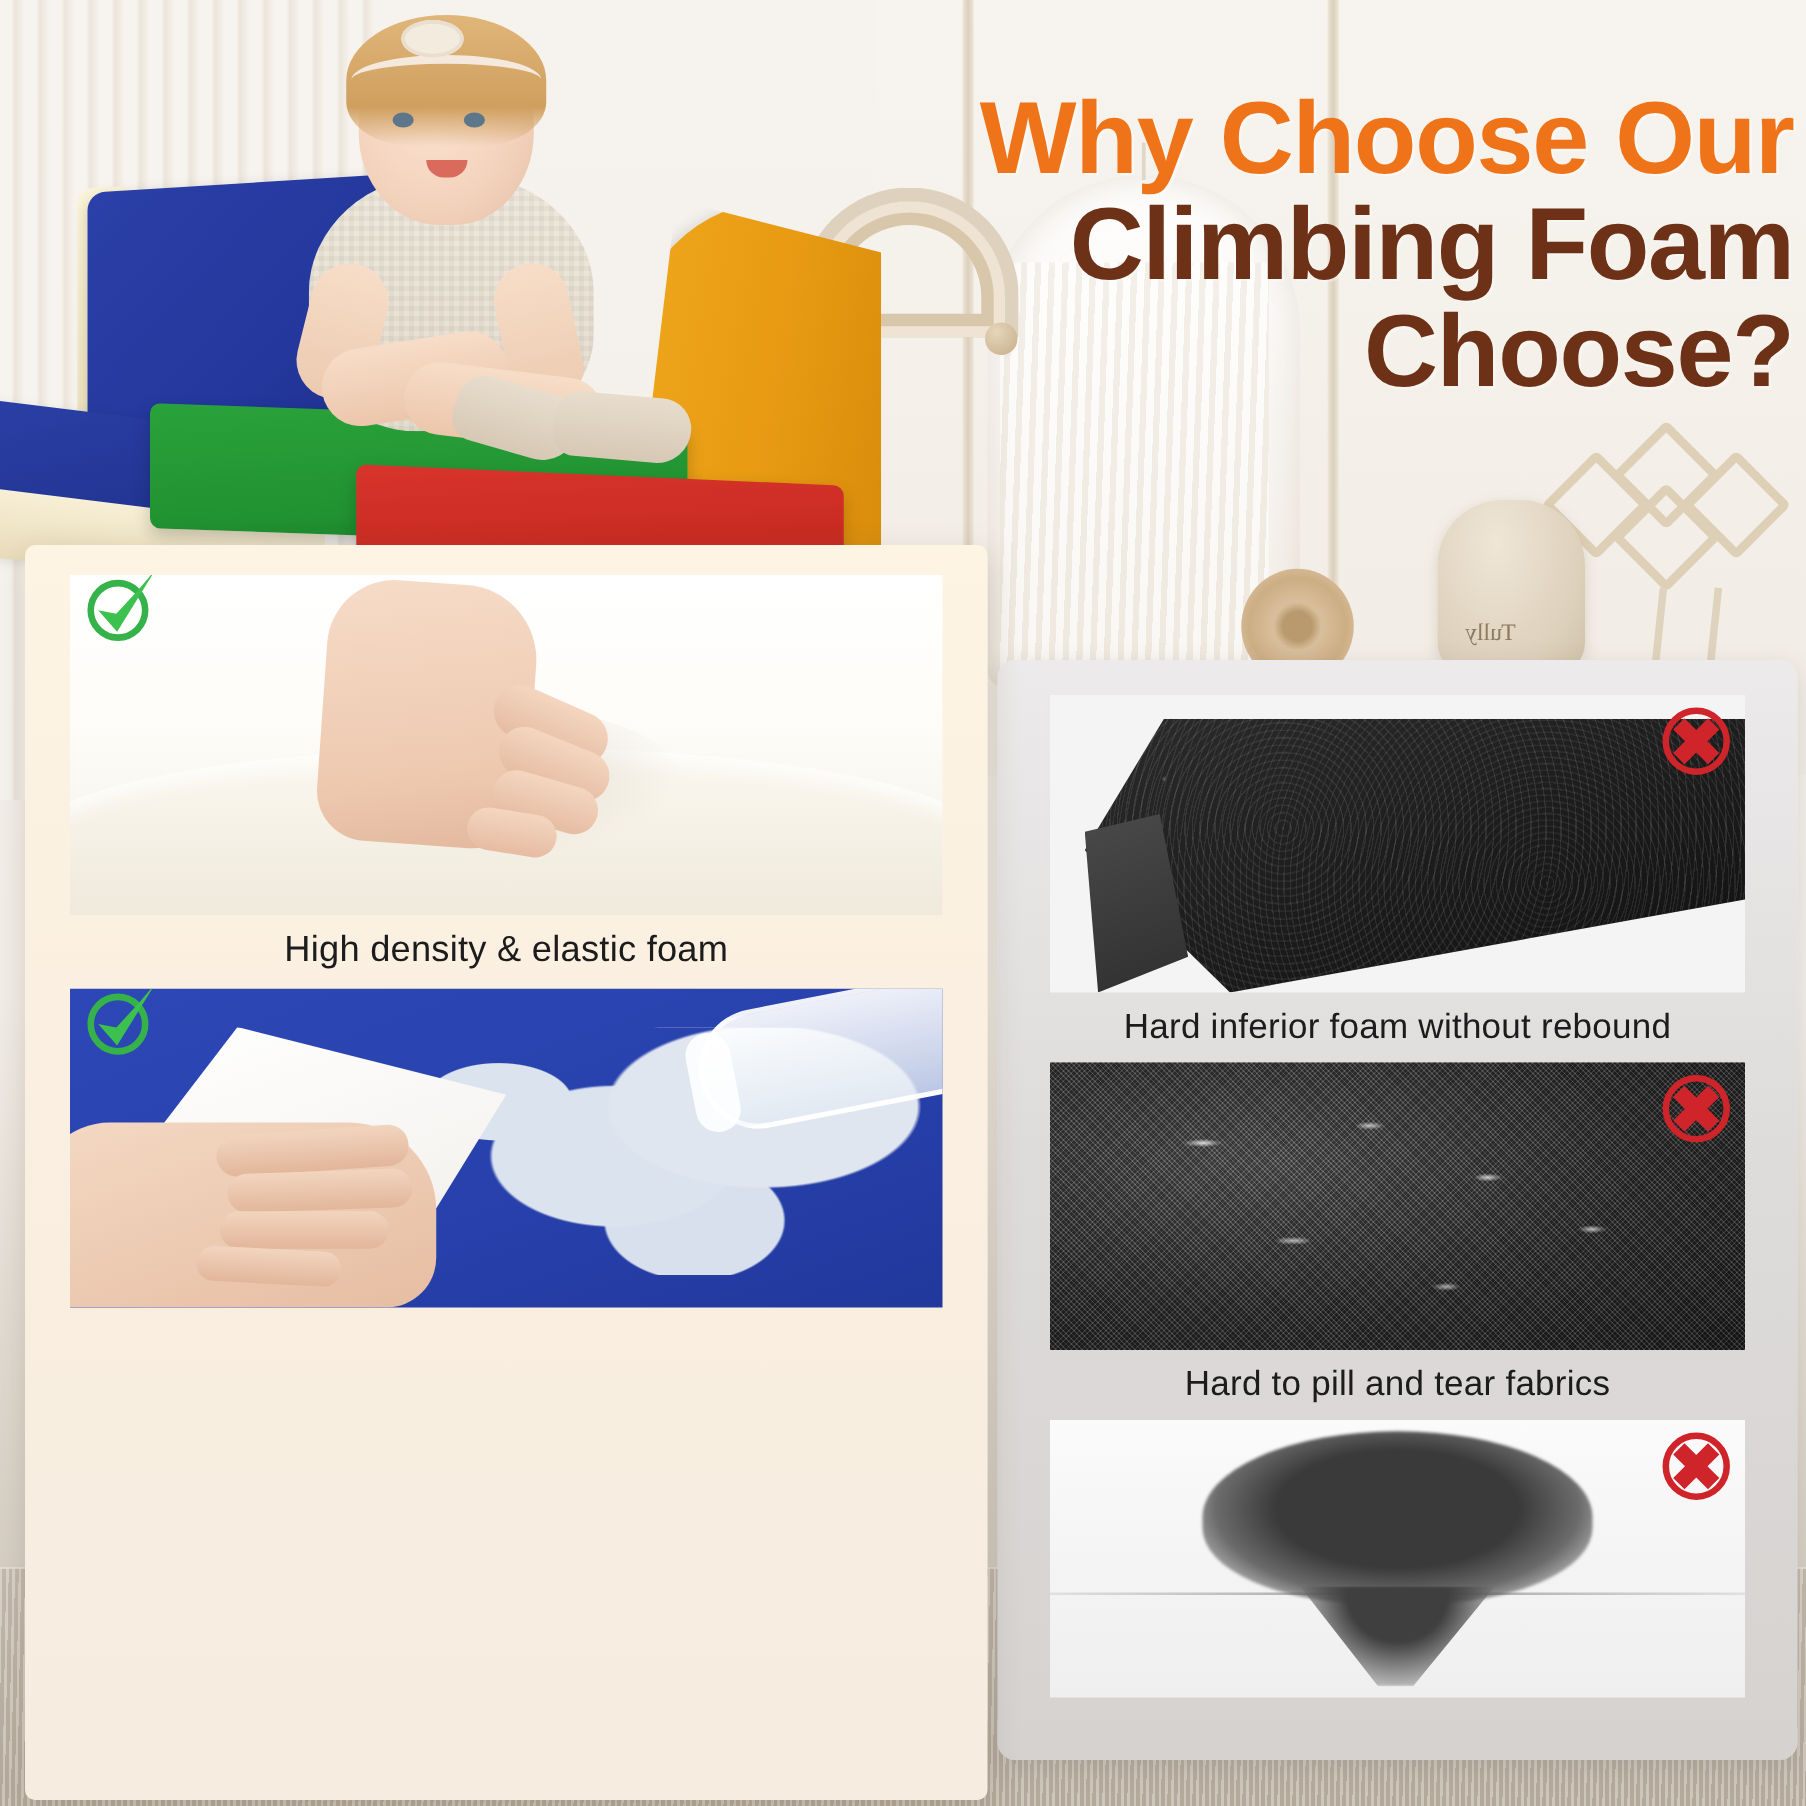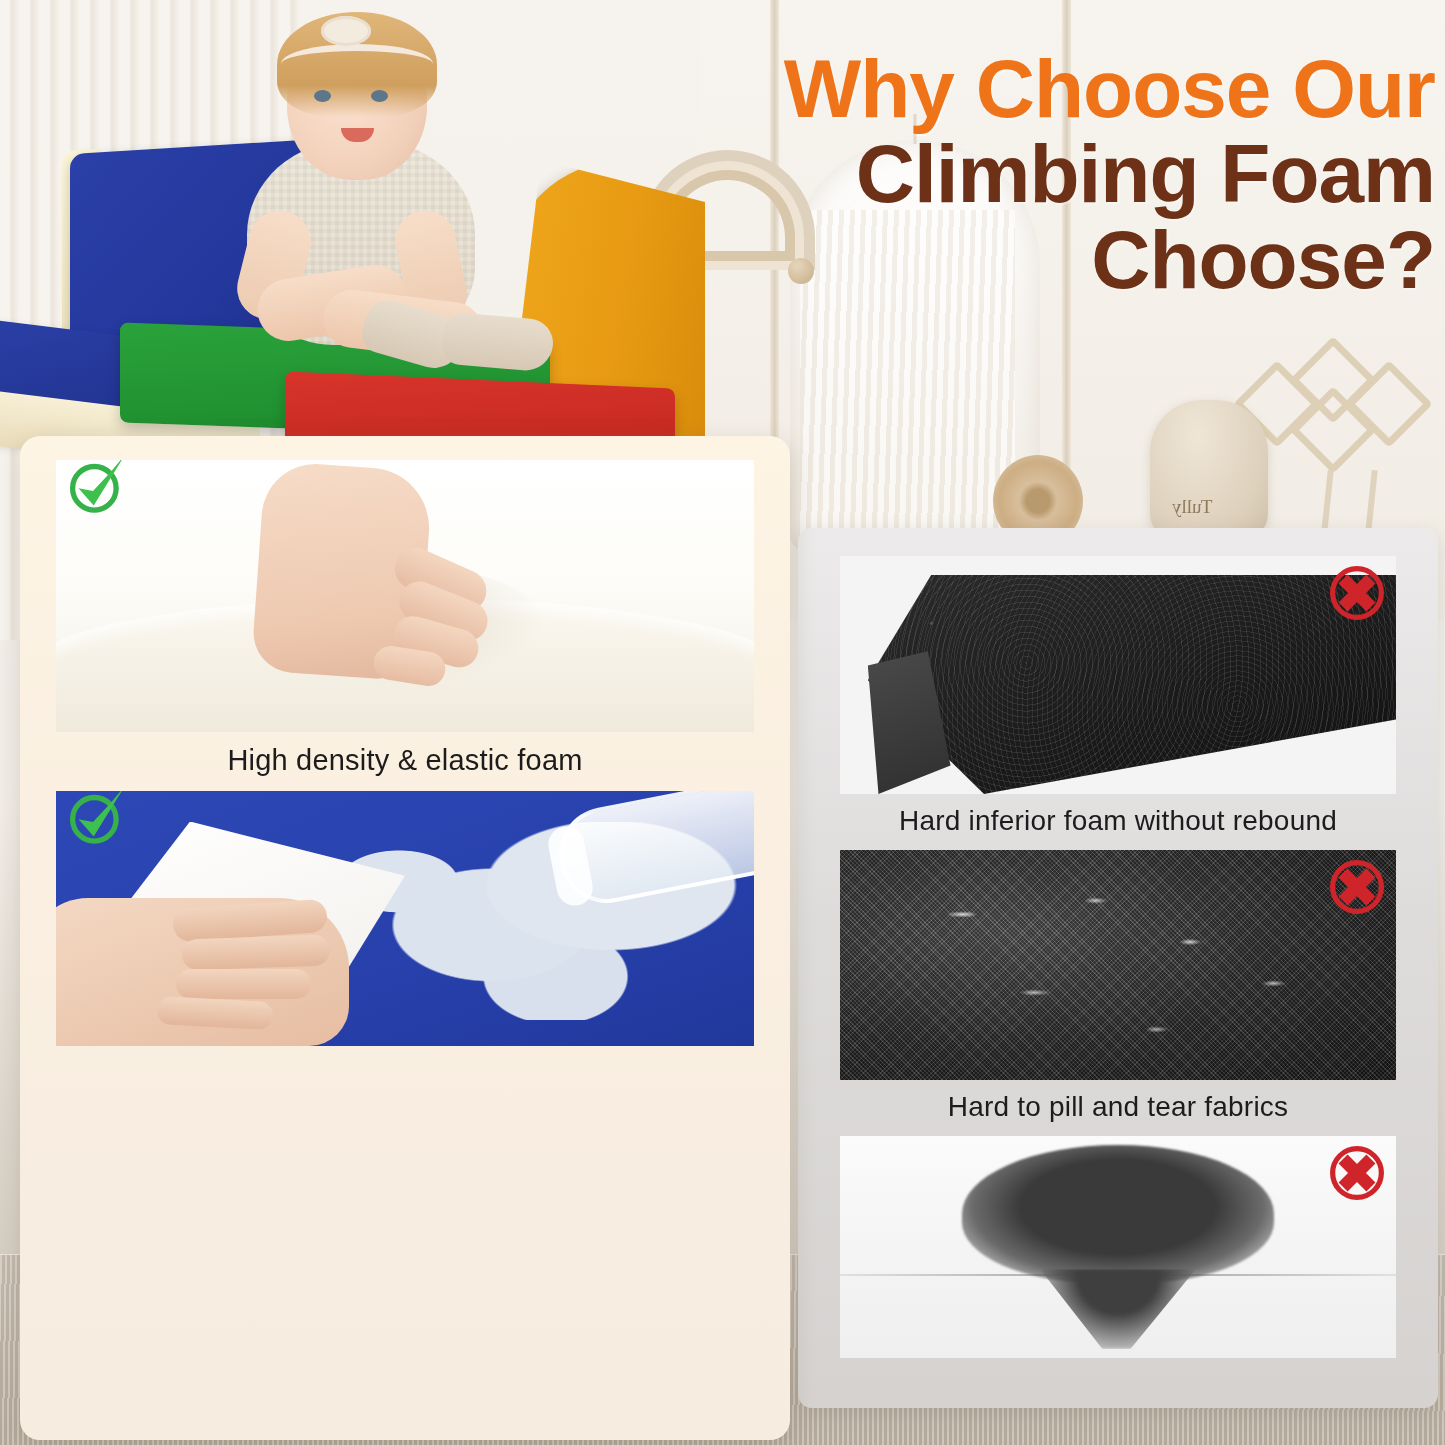--- a/index.html
+++ b/index.html
@@ -198,40 +198,40 @@
            transform: rotate(-12deg); }
   .sock {
     position:absolute; border-radius: 26px 30px 34px 22px;
     background: linear-gradient(180deg,#e8ddcd,#d6c8b4);
   }
   .sock-a { left:168px; top:298px; width:100px; height:54px; transform: rotate(16deg); }
   .sock-b { left:248px; top:306px; width:110px; height:52px; transform: rotate(5deg); }
 
   
   .headline {
-    position:absolute; left: 640px; top: 46px; width: 795px;
+    position:absolute; left: 640px; top: 68px; width: 795px;
     text-align: right;
     font-weight: 700;
     line-height: 1.04;
     letter-spacing: -1px;
   }
   .headline .l1 {
     display:block; font-size: 82px; color:#ef7419;
     text-shadow: 2px 2px 0 rgba(255,255,255,.45);
   }
   .headline .l2, .headline .l3 {
     display:block; font-size: 82px; color:#6d3117;
     text-shadow: 2px 2px 0 rgba(255,255,255,.35);
   }
 
   
   .card-pro {
     position:absolute; left:20px; top:436px; width:770px; height:1004px;
     background: linear-gradient(180deg,#fdf4e4 0%, #faefe0 40%, #f6ece0 100%);
-    border-radius: 20px;
+    border-radius: 8px;
     box-shadow: 0 8px 26px rgba(110,90,70,.22);
     padding: 24px 36px 0 36px;
   }
   
   .card-con {
     position:absolute; left:798px; top:528px; width:640px; height:880px;
     background: linear-gradient(180deg,#eceaea 0%, #dedcdb 45%, #d5d2d0 100%);
     border-radius: 14px;
     box-shadow: 0 6px 20px rgba(100,95,90,.18);
     padding: 28px 42px 0 42px;

